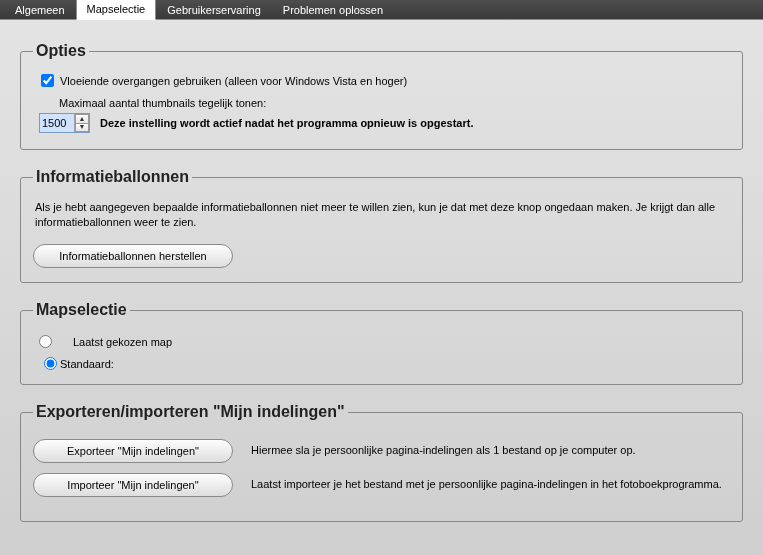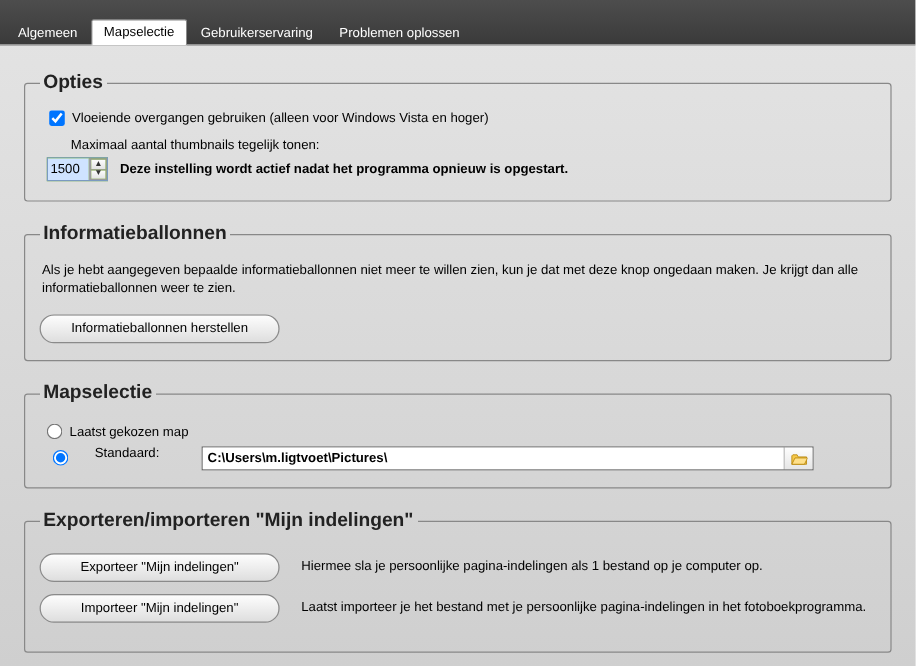--- a/index.html
+++ b/index.html
@@ -8,21 +8,21 @@
     width: 763px;
     height: 555px;
     font-family: Tahoma, Arial, sans-serif;
     font-size: 11px;
     color: #000;
     background: linear-gradient(#e4e4e4, #cfcfcf);
     overflow: hidden;
   }
   .tabbar {
     display: flex;
-    height: 38px;
+    height: 20px;
     background: linear-gradient(#4d4d4d, #3a3a3a);
     border-bottom: 1px solid #8a8a8a;
     padding: 0 4px;
     align-items: flex-end;
   }
   .tab {
     padding: 3px 10px 3px 10px;
     color: #fff;
     cursor: pointer;
     font-size: 11px;
@@ -104,23 +104,23 @@
     height: 24px;
     padding: 0 14px;
     border: 1px solid #8a8a8a;
     background: linear-gradient(#fdfdfd,#dedede);
     font: inherit;
     cursor: pointer;
     border-radius: 12px;
     text-align: center;
     color:#000;
   }
-  .radio-row { display:flex; align-items:flex-end; margin:4px 0 6px 6px; gap:6px; }
+  .radio-row { display:flex; align-items:flex-end; margin:4px 0 6px 6px; gap:21px; }
   .radio-row input { margin:0; }
-  .path-row { display:flex; align-items:flex-start; margin:4px 0 0 6px; gap:19px; }
+  .path-row { display:flex; align-items:flex-end; margin:4px 0 0 6px; gap:0; }
   .path-label { min-width: 70px; }
   .path-wrap {
     display:flex;
     align-items:stretch;
     flex:0 0 510px;
     height:20px;
     border:1px solid #666;
     background:#fff;
   }
   .path-wrap input {
@@ -188,29 +188,20 @@
 
   <fieldset>
     <legend>Mapselectie</legend>
     <div class="radio-row">
       <input type="radio" name="foldersel" style="">
       <label>Laatst gekozen map</label>
     </div>
     <div class="path-row">
       <input type="radio" name="foldersel" checked="" style="">
       <span class="path-label">Standaard:</span>
-      <span class="path-wrap">
-        <input type="text" value="C:\Users\m.ligtvoet\Pictures\" style="">
-        <button class="folder-btn">
-          <svg class="folder-icon" viewBox="0 0 16 12">
-            <path d="M1 3 L1 11 L15 11 L15 4 L7 4 L6 2 L2 2 Z" fill="#f6c94a" stroke="#b8860b" stroke-width="0.8"></path>
-            <path d="M1 11 L4 5 L16 5 L13 11 Z" fill="#ffe08a" stroke="#b8860b" stroke-width="0.8"></path>
-          </svg>
-        </button>
-      </span>
     </div>
   </fieldset>
 
   <fieldset>
     <legend>Exporteren/importeren "Mijn indelingen"</legend>
     <div class="exp-row">
       <button class="btn">Exporteer "Mijn indelingen"</button>
       <div class="exp-desc">Hiermee sla je persoonlijke pagina-indelingen als 1 bestand op je computer op.</div>
     </div>
     <div class="exp-row">

